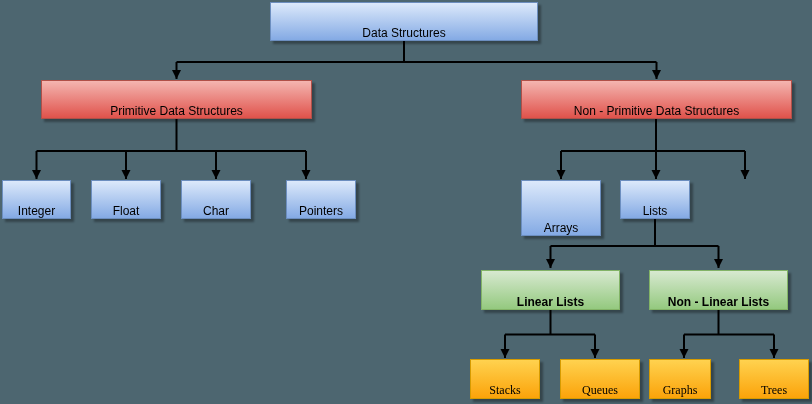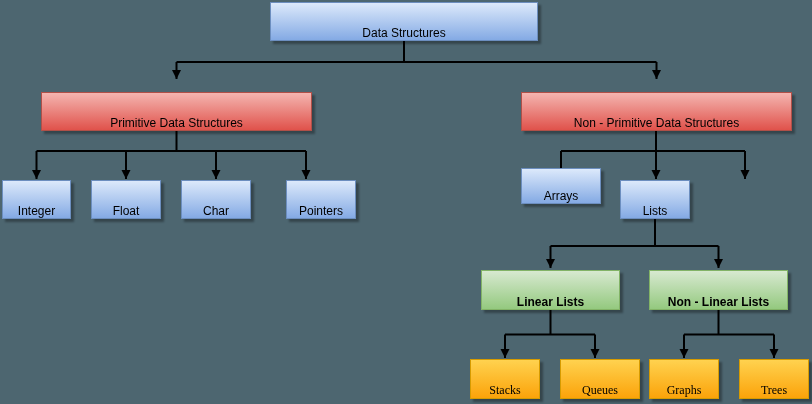--- a/index.html
+++ b/index.html
@@ -31,21 +31,20 @@
     box-shadow: 3px 3px 2px rgba(0,0,0,0.32);
   }
   .node .node-label { padding: 0 2px; white-space: nowrap; }
   .s-blue {
     background: linear-gradient(180deg, var(--blue-top, #dce9fb), var(--blue-bottom, #84aae4));
     border-color: var(--blue-border, #6c8ebf);
   }
   .s-red {
     background: linear-gradient(180deg, var(--red-top, #f4b5b0), var(--red-bottom, #e0524b));
     border-color: var(--red-border, #b05048);
-    margin-top: 12px;
   }
   .s-green {
     background: linear-gradient(180deg, var(--green-top, #d7e9d0), var(--green-bottom, #94c97f));
     border-color: var(--green-border, #82b366);
     font-weight: bold;
   }
   .s-orange {
     background: linear-gradient(180deg, var(--orange-top, #ffd24f), var(--orange-bottom, #fba30a));
     border-color: var(--orange-border, #d79b00);
     font-family: Liberation Serif, serif;
@@ -117,21 +116,21 @@
   </div>
 
   <div class="node s-blue" style="left:181px; top:180px; width:70px; height:39px">
     <span class="node-label">Char</span>
   </div>
 
   <div class="node s-blue" style="left:286px; top:180px; width:70px; height:39px">
     <span class="node-label">Pointers</span>
   </div>
 
-  <div class="node s-blue" style="left:521px; top:168px; width:80px; height:36px">
+  <div class="node s-blue" style="left:521px; top:180px; width:80px; height:56px">
     <span class="node-label">Arrays</span>
   </div>
 
   <div class="node s-blue" style="left:620px; top:180px; width:70px; height:39px">
     <span class="node-label">Lists</span>
   </div>
 
 
   <div class="node s-green" style="left:481px; top:270px; width:139px; height:40px">
     <span class="node-label">Linear Lists</span>
@@ -142,21 +141,21 @@
   </div>
 
   <div class="node s-orange" style="left:470px; top:359px; width:70px; height:40px">
     <span class="node-label">Stacks</span>
   </div>
 
   <div class="node s-orange" style="left:560px; top:359px; width:80px; height:40px">
     <span class="node-label">Queues</span>
   </div>
 
-  <div class="node s-orange" style="left:649px; top:359px; width:70px; height:40px">
+  <div class="node s-orange" style="left:649px; top:359px; width:62px; height:40px">
     <span class="node-label">Graphs</span>
   </div>
 
   <div class="node s-orange" style="left:739px; top:359px; width:70px; height:40px">
     <span class="node-label">Trees</span>
   </div>
 
 </div>
 
 </body></html>

